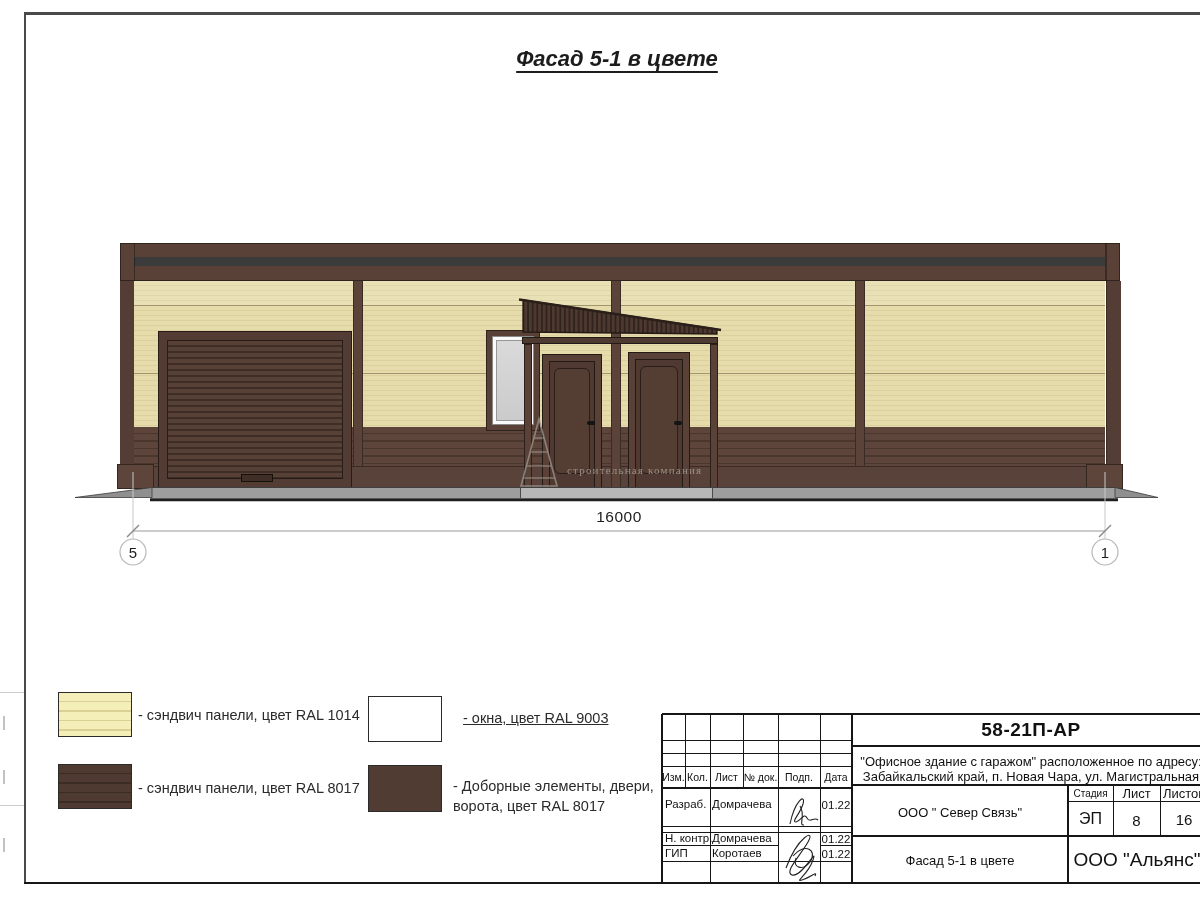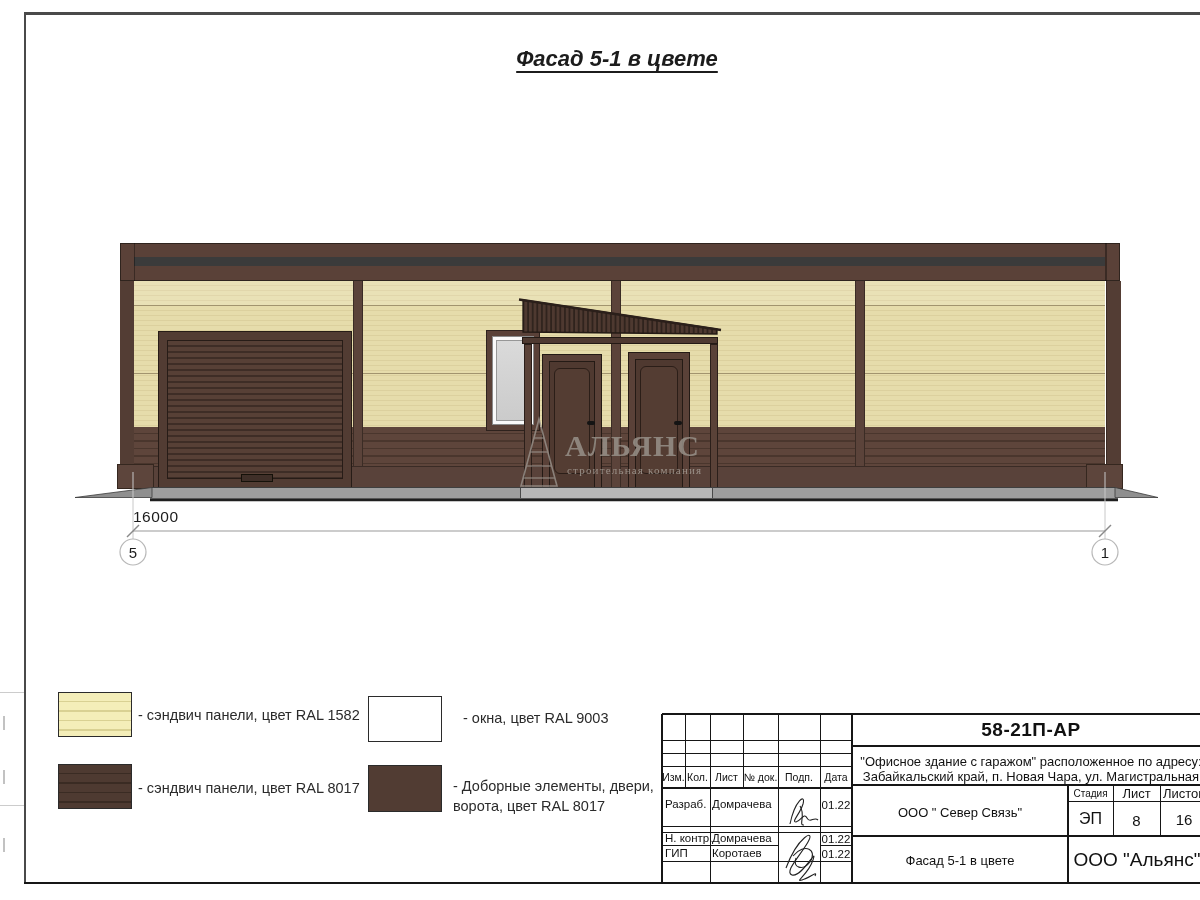--- a/index.html
+++ b/index.html
@@ -158,35 +158,34 @@
     <g stroke="#222" fill="none" stroke-width="1.1">
       <path d="M790,824 C795,800 806,793 803,804 C800,814 791,822 796,822 C801,821 804,812 807,818 C810,824 814,816 818,820"></path>
       <path d="M800,806 C806,815 798,826 804,825"></path>
     </g>
     <g stroke="#222" fill="none" stroke-width="1.1">
       <path d="M786,868 C798,836 816,828 808,842 C800,856 784,872 792,875 C802,878 818,845 813,860 C808,875 794,882 802,880 C810,878 818,870 815,876"></path>
       <path d="M793,856 C805,842 818,850 810,862 C803,871 792,868 796,858"></path>
     </g>
   </svg>
 
-  <div class="wm" style="left:565px;top:429px;font-size:30px;font-weight:700;letter-spacing:1px;color:#989189;opacity:.85;z-index:4;">АЛЬЯНС</div>
   <div class="wm" style="left:567px;top:464px;font-size:11px;letter-spacing:1.2px;color:#a59d95;opacity:.85;z-index:4;">строительная компания</div>
 
-  <div class="t" style="left:133px;top:508px;width:972px;text-align:left;font-size:15.5px;letter-spacing:.5px;z-index:5;">16000</div>
+  <div class="t" style="left:133px;top:508px;width:972px;text-align:center;font-size:15.5px;letter-spacing:.5px;z-index:5;">16000</div>
   <div class="t c" style="left:133px;top:552px;font-size:15px;z-index:5;">5</div>
   <div class="t c" style="left:1105px;top:552px;font-size:15px;z-index:5;">1</div>
 
   <div class="sw sw-cream" style="left:58px;top:692px;width:74px;height:45px;"></div>
-  <div class="legend-label" style="left:138px;top:707px;">- сэндвич панели, цвет RAL 1582</div>
+  <div class="legend-label" style="left:138px;top:707px;">- сэндвич панели, цвет RAL 1014</div>
 
   <div class="sw sw-brown" style="left:58px;top:764px;width:74px;height:45px;"></div>
   <div class="legend-label" style="left:138px;top:780px;">- сэндвич панели, цвет RAL 8017</div>
 
   <div class="sw sw-white" style="left:368px;top:696px;width:74px;height:46px;"></div>
-  <div class="legend-label" style="left:463px;top:710px;">- окна, цвет RAL 9003</div>
+  <div class="legend-label" style="left:463px;top:710px;text-decoration:underline;">- окна, цвет RAL 9003</div>
 
   <div class="sw sw-solid" style="left:368px;top:765px;width:74px;height:47px;"></div>
   <div class="legend-label" style="left:453px;top:776px;width:235px;white-space:normal;line-height:1.4;">- Доборные элементы, двери, ворота, цвет RAL 8017</div>
 
   <div class="tb tb-h c" style="left:673.5px;top:777px;text-align:center;">Изм.</div>
   <div class="tb tb-h c" style="left:697.5px;top:777px;">Кол.</div>
   <div class="tb tb-h c" style="left:726.5px;top:777px;">Лист</div>
   <div class="tb tb-h c" style="left:760.5px;top:777px;">№ док.</div>
   <div class="tb tb-h c" style="left:799px;top:777px;">Подп.</div>
   <div class="tb tb-h c" style="left:836px;top:777px;">Дата</div>

